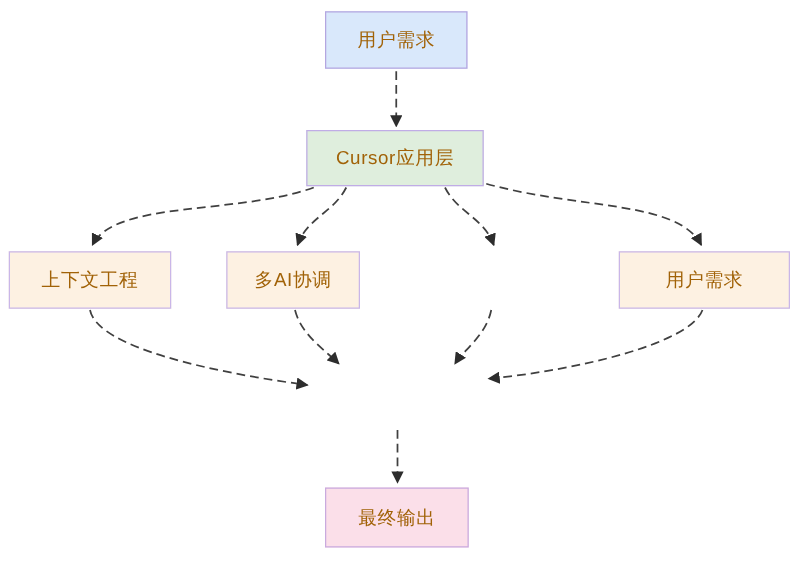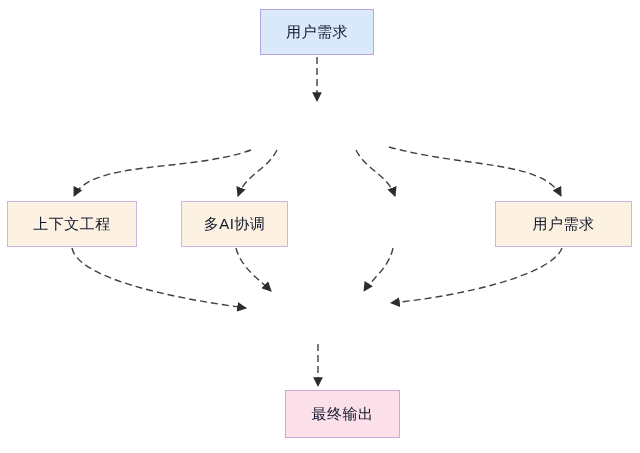--- a/index.html
+++ b/index.html
@@ -19,38 +19,38 @@
     stroke-dasharray: 7 4;
   }
   .node {
     position: absolute;
     box-sizing: border-box;
     display: flex;
     align-items: center;
     justify-content: center;
     border: 1.6px solid #c0ace6;
     font-size: 15px;
-    color: #0f172a;
+    color: #a16207;
     letter-spacing: 0.5px;
     white-space: nowrap;
   }
   .n-blue   { background: #d9e8fb; border-color: #b4a6e0; }
   .n-green  { background: #dfeedd; border-color: #c0ace6; }
   .n-cream  { background: #fdf1e2; border-color: #c9b6e8; }
   .n-purple { background: #e8dcf5; border-color: #b095dc; }
   .n-pink   { background: #fbdfe9; border-color: #c9aade; }
 
   .pos-user       { left: 260px; top: 9px;   width: 114px; height: 46px; }
   .pos-cursor     { left: 245px; top: 104px; width: 142px; height: 45px; }
   .pos-context    { left: 7px;   top: 201px; width: 130px; height: 46px; }
   .pos-multiai    { left: 181px; top: 201px; width: 107px; height: 46px; }
   .pos-gui        { left: 340px; top: 201px; width: 107px; height: 46px; }
   .pos-automation { left: 495px; top: 201px; width: 137px; height: 46px; }
   .pos-llm        { left: 252px; top: 295px; width: 133px; height: 48px; }
-  .pos-output     { left: 260px; top: 390px; width: 115px; height: 48px; margin-left: 25px; }
+  .pos-output     { left: 260px; top: 390px; width: 115px; height: 48px; }
 </style>
 </head>
 <body>
 
 <div class="canvas">
 
   <svg class="edge-layer" viewBox="0 0 640 453" xmlns="http://www.w3.org/2000/svg">
     <defs>
       <marker id="arrow" viewBox="0 0 10 10" refX="9" refY="5" markerWidth="7" markerHeight="7" orient="auto-start-reverse">
         <path d="M0,0 L10,5 L0,10 z" fill="#2d2d2d"></path>
@@ -65,20 +65,23 @@
     <path class="edge" d="M236,248 C241,268 260,280 271,291" marker-end="url(#arrow)"></path>
     <path class="edge" d="M393,248 C389,268 371,280 364,291" marker-end="url(#arrow)"></path>
     <path class="edge" d="M562,248 C552,275 462,296 391,303" marker-end="url(#arrow)"></path>
     <path class="edge" d="M318,344 L318,386" marker-end="url(#arrow)"></path>
   </svg>
 
   <div class="node n-blue pos-user">
     <span>用户需求</span>
   </div>
 
+  <div class="node n-green pos-cursor">
+    <span>Cursor应用层</span>
+  </div>
 
   <div class="node n-cream pos-context">
     <span>上下文工程</span>
   </div>
 
   <div class="node n-cream pos-multiai">
     <span>多AI协调</span>
   </div>
 
 

